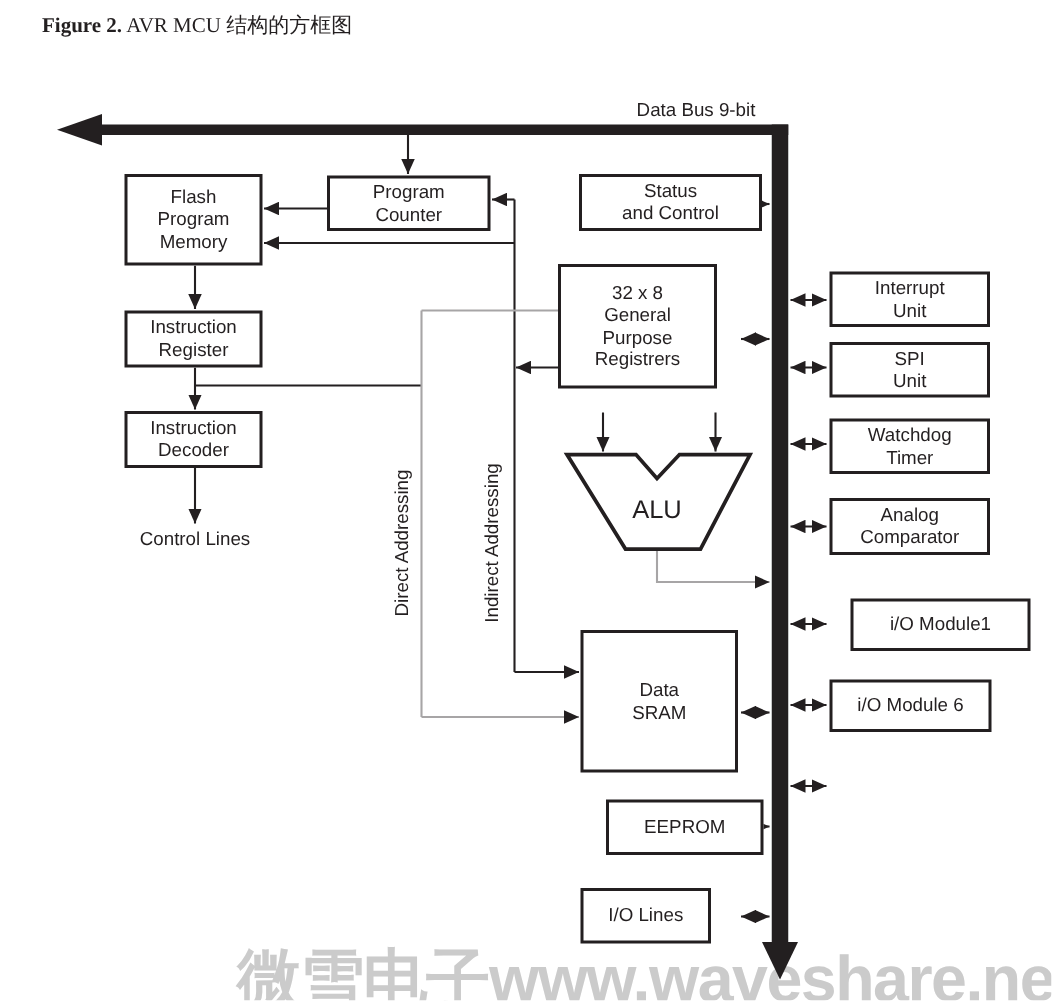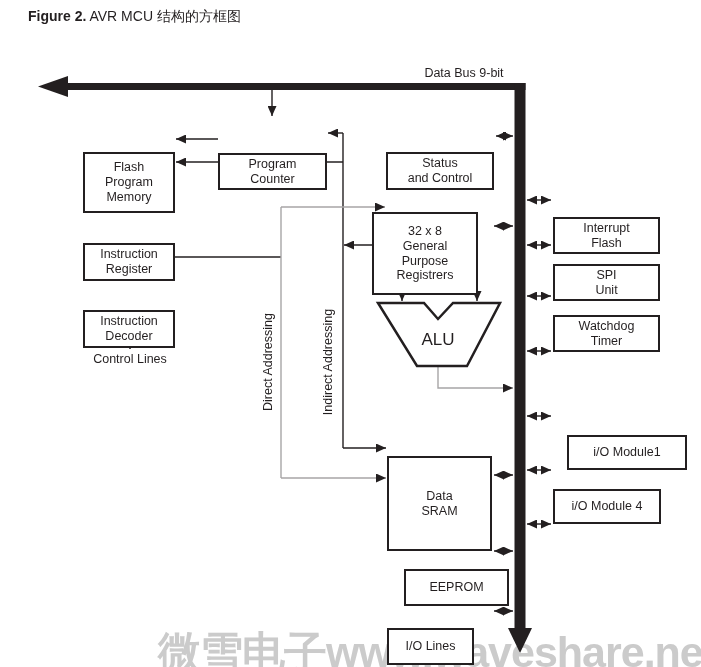--- a/index.html
+++ b/index.html
@@ -1,26 +1,26 @@
 <!DOCTYPE html>
 <html><head>
 <meta charset="utf-8">
 <style>
   html,body { margin:0; padding:0; background:#ffffff; }
   .page {
     position:relative; width:701px; height:667px; background:#ffffff;
     font-family:"Liberation Sans", sans-serif; color:#231f20; overflow:hidden;
   }
-  .fig-title { position:absolute; left:28px; top:8px; font-size:14px; z-index:3; }
+  .fig-title { position:absolute; left:28px; top:8px; font-size:14px; z-index:3;font-family:Liberation Serif, serif; }
   .fig-label { font-weight:bold; }
   .wires { position:absolute; left:0; top:0; z-index:1; }
   .box {
     position:absolute; box-sizing:border-box; border:2.5px solid #231f20;
     background:#ffffff; display:flex; align-items:center; justify-content:center;
-    text-align:center; font-size:12.5px; line-height:1.18; z-index:2;margin-top:36px;
+    text-align:center; font-size:12.5px; line-height:1.18; z-index:2;
   }
   .box.thin { border-width:2px; }
   .box-label { white-space:pre-line; }
   .lbl { position:absolute; font-size:12.5px; z-index:2; text-align:center; white-space:nowrap; }
   .rot { transform:rotate(-90deg); }
   .alu-label {
     position:absolute; left:408px; top:330px; width:60px; text-align:center;
     font-size:17px; z-index:2;
   }
   .watermark {
@@ -102,21 +102,21 @@
     <span class="box-label">Flash
 Program
 Memory</span>
   </div>
 
   <div class="box" style="left:218px;top:117px;width:109px;height:37px">
     <span class="box-label">Program
 Counter</span>
   </div>
 
-  <div class="box thin" style="left:386px;top:116px;width:108px;height:38px">
+  <div class="box thin" style="left:386px;top:116px;width:122px;height:38px">
     <span class="box-label">Status
 and Control</span>
   </div>
 
   <div class="box" style="left:83px;top:207px;width:92px;height:38px">
     <span class="box-label">Instruction
 Register</span>
   </div>
 
   <div class="box thin" style="left:372px;top:176px;width:106px;height:83px">
@@ -139,40 +139,44 @@
   <div class="box" style="left:404px;top:533px;width:105px;height:37px">
     <span class="box-label">EEPROM</span>
   </div>
 
   <div class="box" style="left:387px;top:592px;width:87px;height:37px">
     <span class="box-label">I/O Lines</span>
   </div>
 
   <div class="box" style="left:553px;top:181px;width:107px;height:37px">
     <span class="box-label">Interrupt
-Flash</span>
+Unit</span>
   </div>
 
   <div class="box" style="left:553px;top:228px;width:107px;height:37px">
     <span class="box-label">SPI
 Unit</span>
   </div>
 
   <div class="box" style="left:553px;top:279px;width:107px;height:37px">
     <span class="box-label">Watchdog
 Timer</span>
   </div>
 
+  <div class="box" style="left:553px;top:332px;width:107px;height:38px">
+    <span class="box-label">Analog
+Comparator</span>
+  </div>
 
   <div class="box" style="left:567px;top:399px;width:120px;height:35px">
     <span class="box-label">i/O Module1</span>
   </div>
 
   <div class="box" style="left:553px;top:453px;width:108px;height:35px">
-    <span class="box-label">i/O Module 4</span>
+    <span class="box-label">i/O Module 6</span>
   </div>
 
 
   <div class="alu-label">ALU</div>
 
   <div class="lbl" style="left:419px;top:66px;width:90px">Data Bus 9-bit</div>
 
   <div class="lbl" style="left:85px;top:352px;width:90px">Control Lines</div>
 
   <div class="lbl rot" style="left:215px;top:354px;width:108px;height:16px">Direct Addressing</div>

